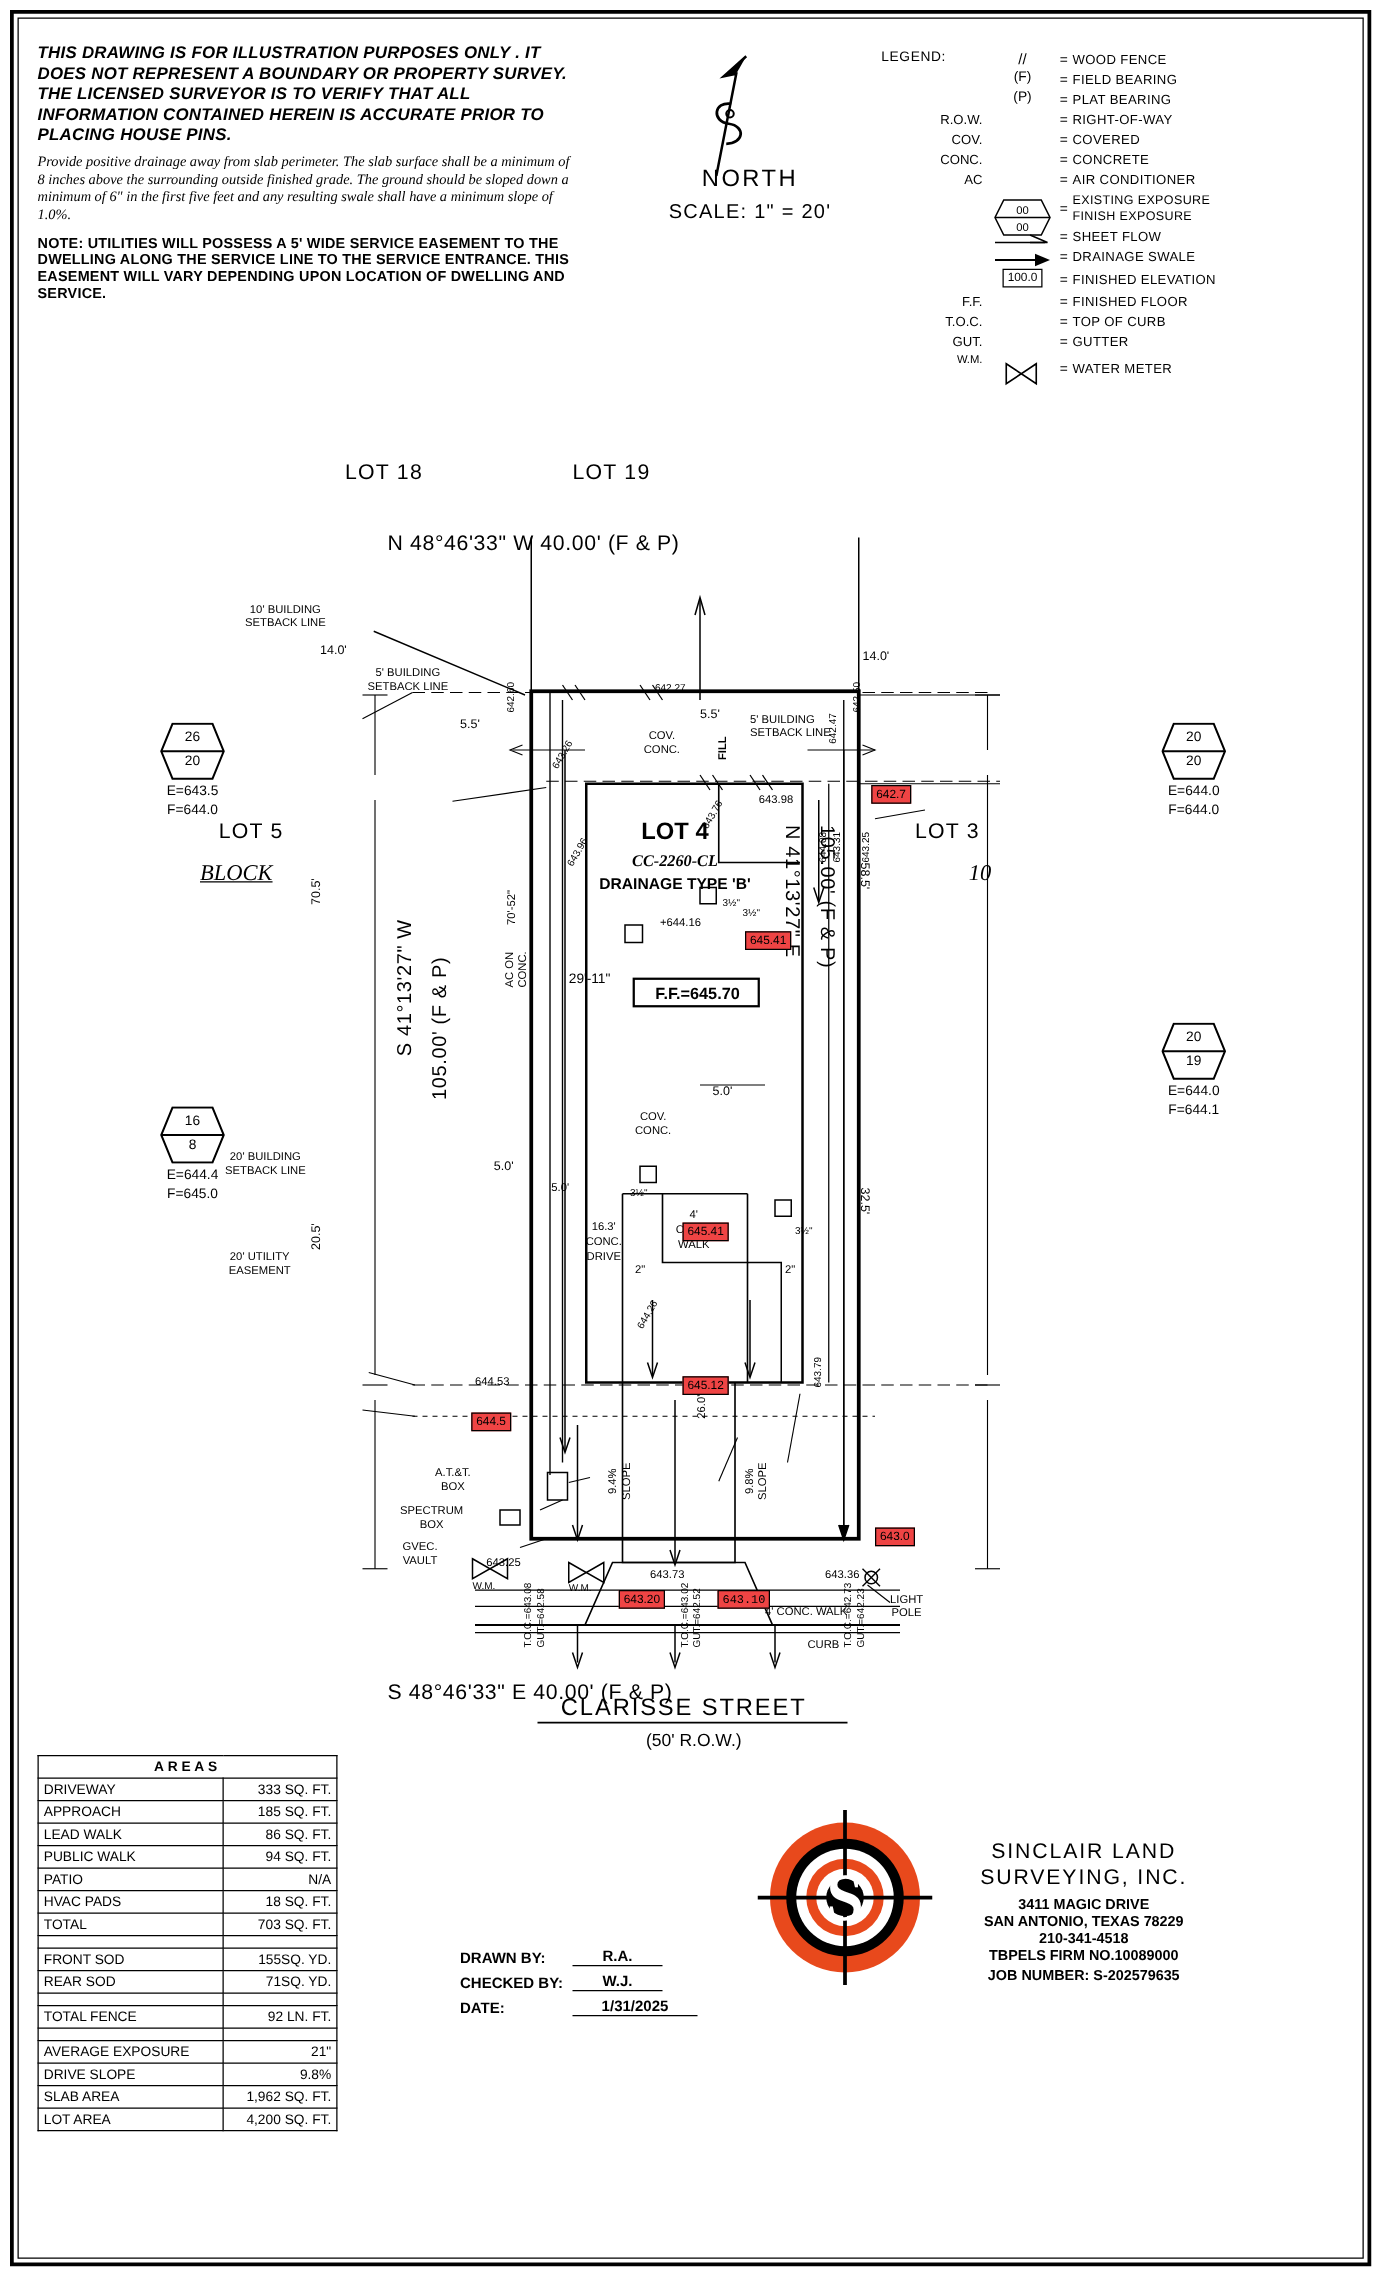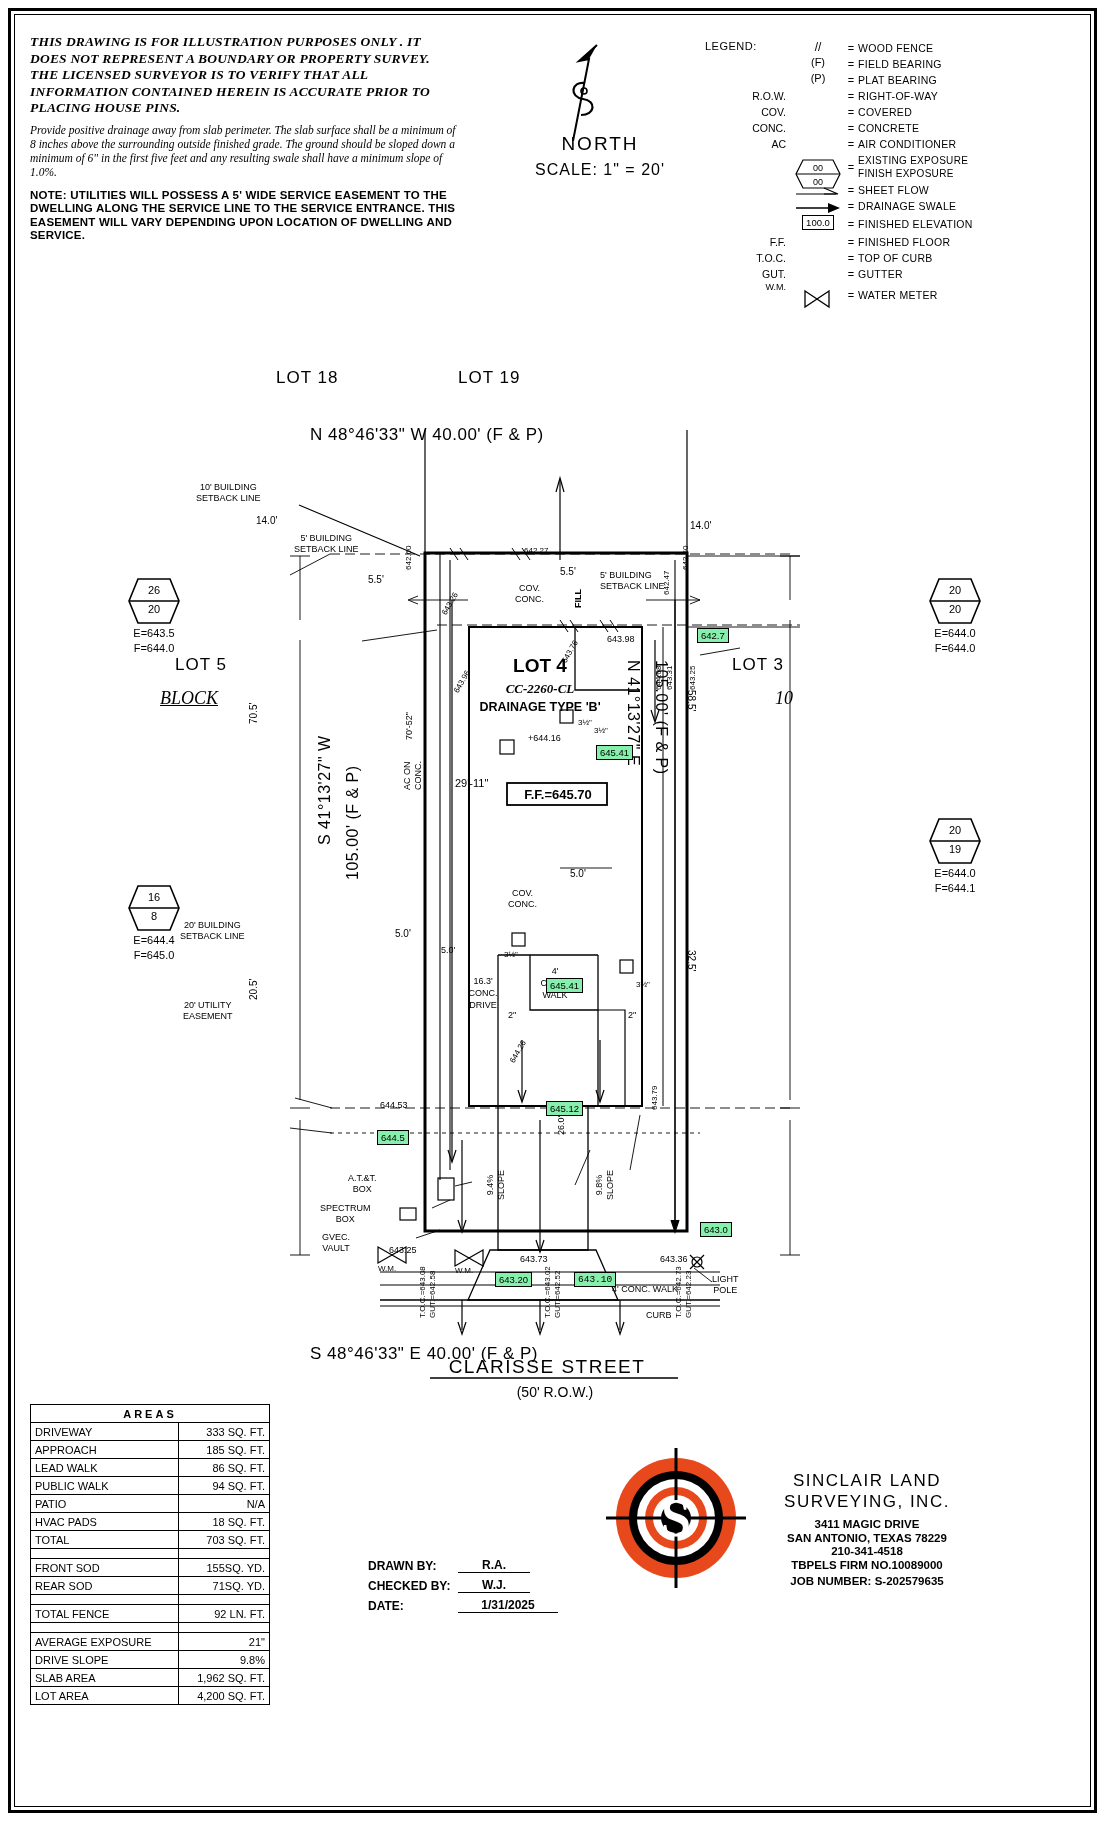--- a/index.html
+++ b/index.html
@@ -3,40 +3,40 @@
 <meta charset="utf-8">
 <style>
   html,body{margin:0;padding:0;background:#fff;}
   body{font-family:"Liberation Sans", sans-serif;}
   #page{position:relative;width:1105px;height:1821px;background:#ffffff;overflow:hidden;}
   #border-outer{position:absolute;left:8px;top:8px;width:1089px;height:1805px;border:3px solid #000;box-sizing:border-box;}
   #border-inner{position:absolute;left:14px;top:14px;width:1077px;height:1793px;border:1px solid #000;box-sizing:border-box;}
   .abs{position:absolute;}
   .bd{font-weight:bold;}
   .note-blk{position:absolute;left:30px;top:34px;width:430px;}
-  .note-blk .l1{font-family:Liberation Serif, serif;font-style:italic;font-weight:bold;font-size:13.5px;line-height:16.5px;letter-spacing:.2px;}
+  .note-blk .l1{font-family:Liberation Sans, sans-serif;font-style:italic;font-weight:bold;font-size:13.5px;line-height:16.5px;letter-spacing:.2px;}
   .note-blk .l2{font-family:"Liberation Serif",serif;font-style:italic;font-size:11.5px;line-height:14px;margin-top:6px;}
   .note-blk .l3{font-family:"Liberation Sans",sans-serif;font-weight:bold;font-size:11.5px;line-height:13.5px;margin-top:10px;letter-spacing:.2px;}
   
   #legend{position:absolute;left:700px;top:40px;width:330px;font-size:11px;}
   .lg-row{display:flex;align-items:center;height:16px;}
   .lg-k{width:86px;text-align:right;padding-right:6px;font-size:10.5px;}
   .lg-sym{width:52px;text-align:center;position:relative;height:16px;}
   .lg-eq{width:14px;text-align:center;}
   .lg-v{flex:1;font-size:10.5px;letter-spacing:.3px;}
   
   #north{position:absolute;left:505px;top:41px;width:190px;text-align:center;}
   #north .lbl{font-size:19px;letter-spacing:2px;margin-top:92px;}
   #north .scale{font-size:16px;letter-spacing:1px;margin-top:6px;}
   
   .t{position:absolute;font-size:11px;white-space:nowrap;}
   .t9{position:absolute;font-size:9px;white-space:nowrap;}
   .t8{position:absolute;font-size:8px;white-space:nowrap;}
   .t10{position:absolute;font-size:10px;white-space:nowrap;}
-  .box-el{position:absolute;border:1px solid #000;background:#86efac;font-size:9.5px;padding:1px 3px;white-space:nowrap;}
+  .box-el{position:absolute;border:1px solid #000;background:#ef4444;font-size:9.5px;padding:1px 3px;white-space:nowrap;}
   .lot-name{position:absolute;font-size:17px;letter-spacing:1px;}
   .lot-name-it{position:absolute;font-size:18px;font-style:italic;font-family:"Liberation Serif",serif;}
   .hexbox{position:absolute;width:52px;height:46px;}
   .hexbox .hx{width:52px;height:46px;}
   .hexbox .v1,.hexbox .v2{position:absolute;left:0;width:52px;text-align:center;font-size:11px;}
   .hexbox .v1{top:6px;}
   .hexbox .v2{top:25px;}
   .hexlbl{position:absolute;font-size:11px;text-align:center;white-space:nowrap;}
   
   #areas{position:absolute;left:30px;top:1404px;width:240px;border:1px solid #000;border-collapse:collapse;font-size:11px;}

